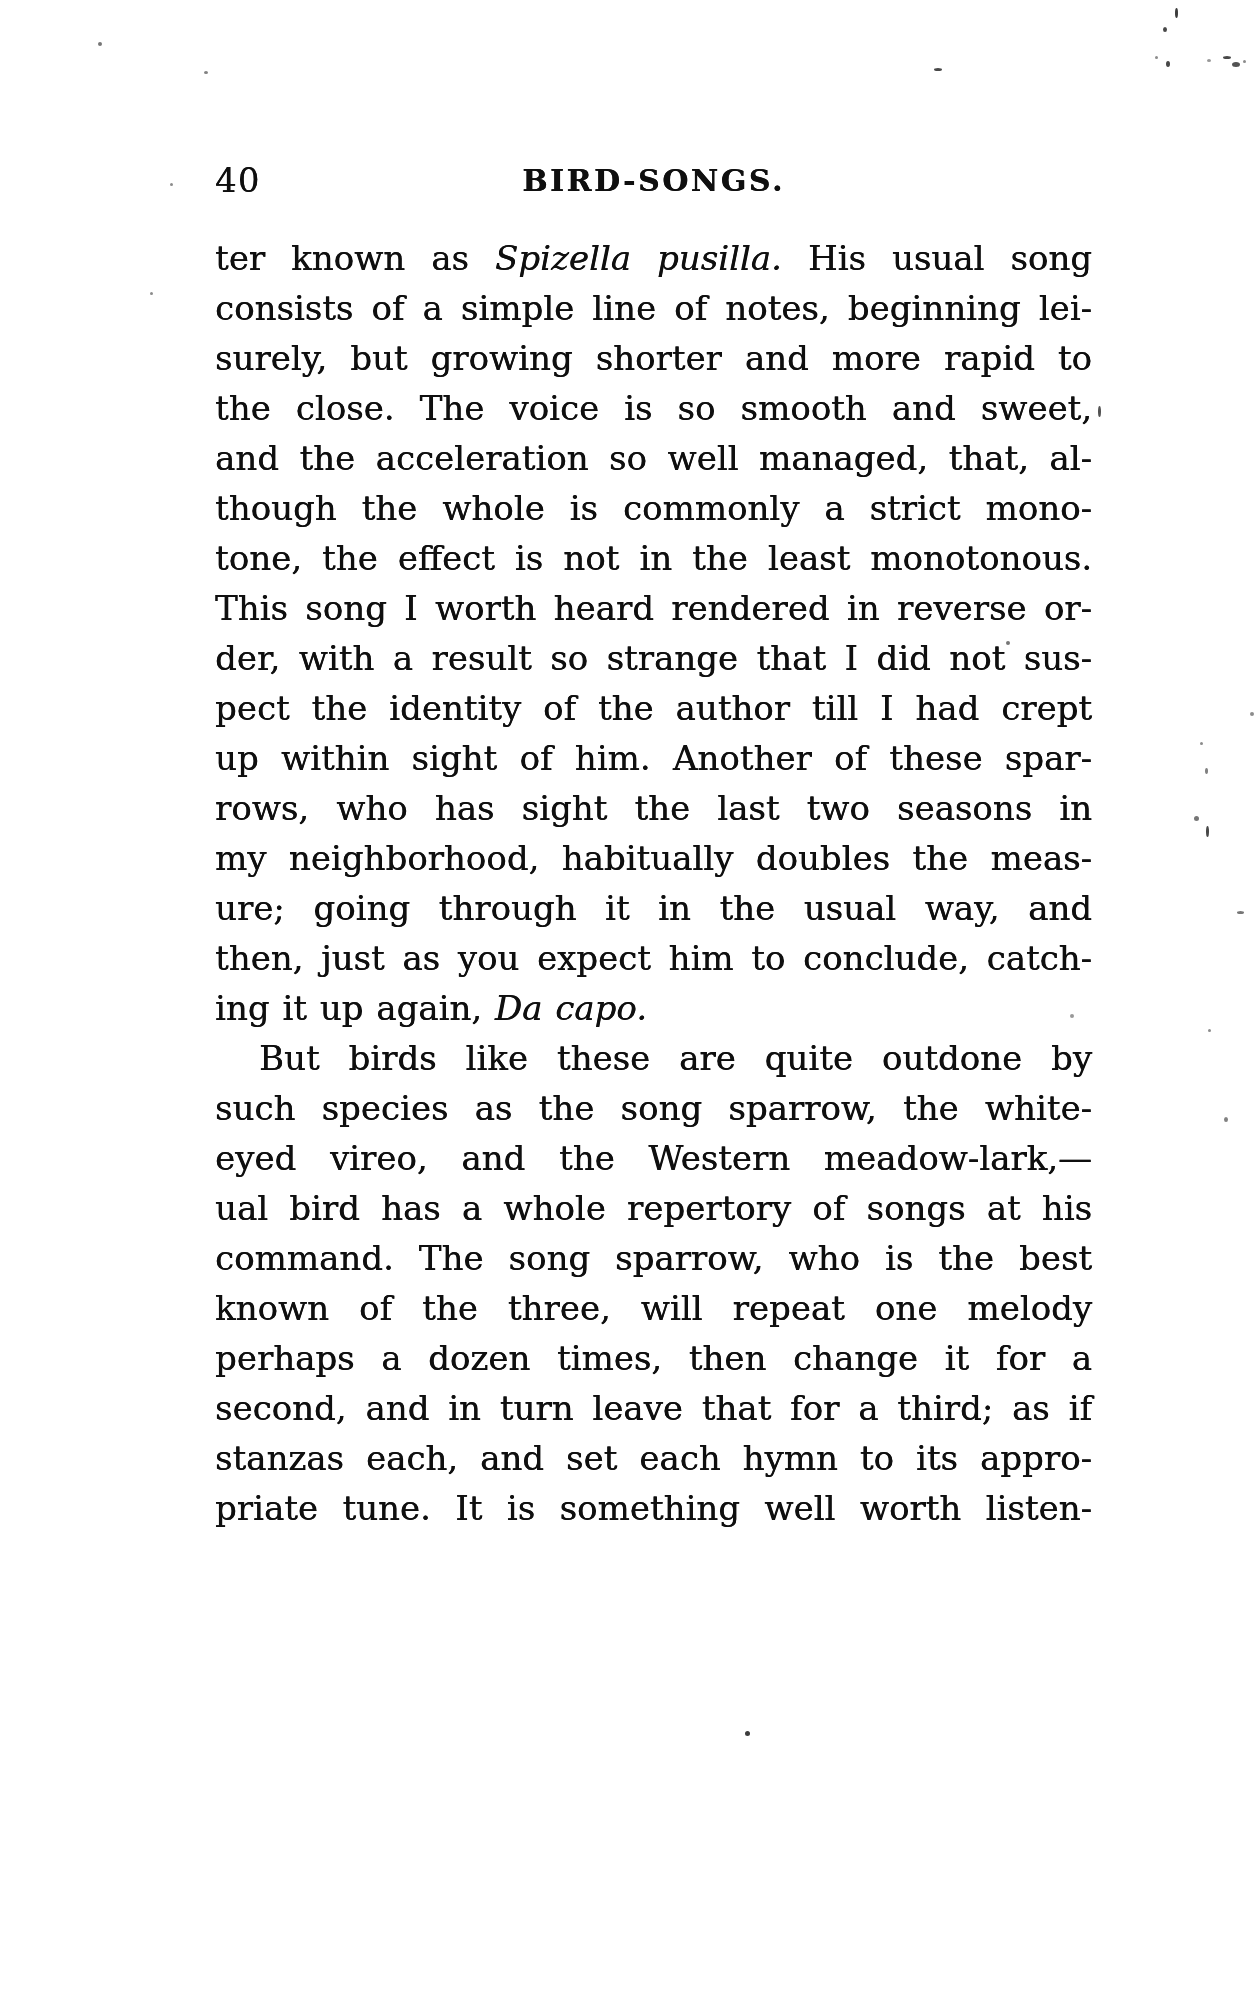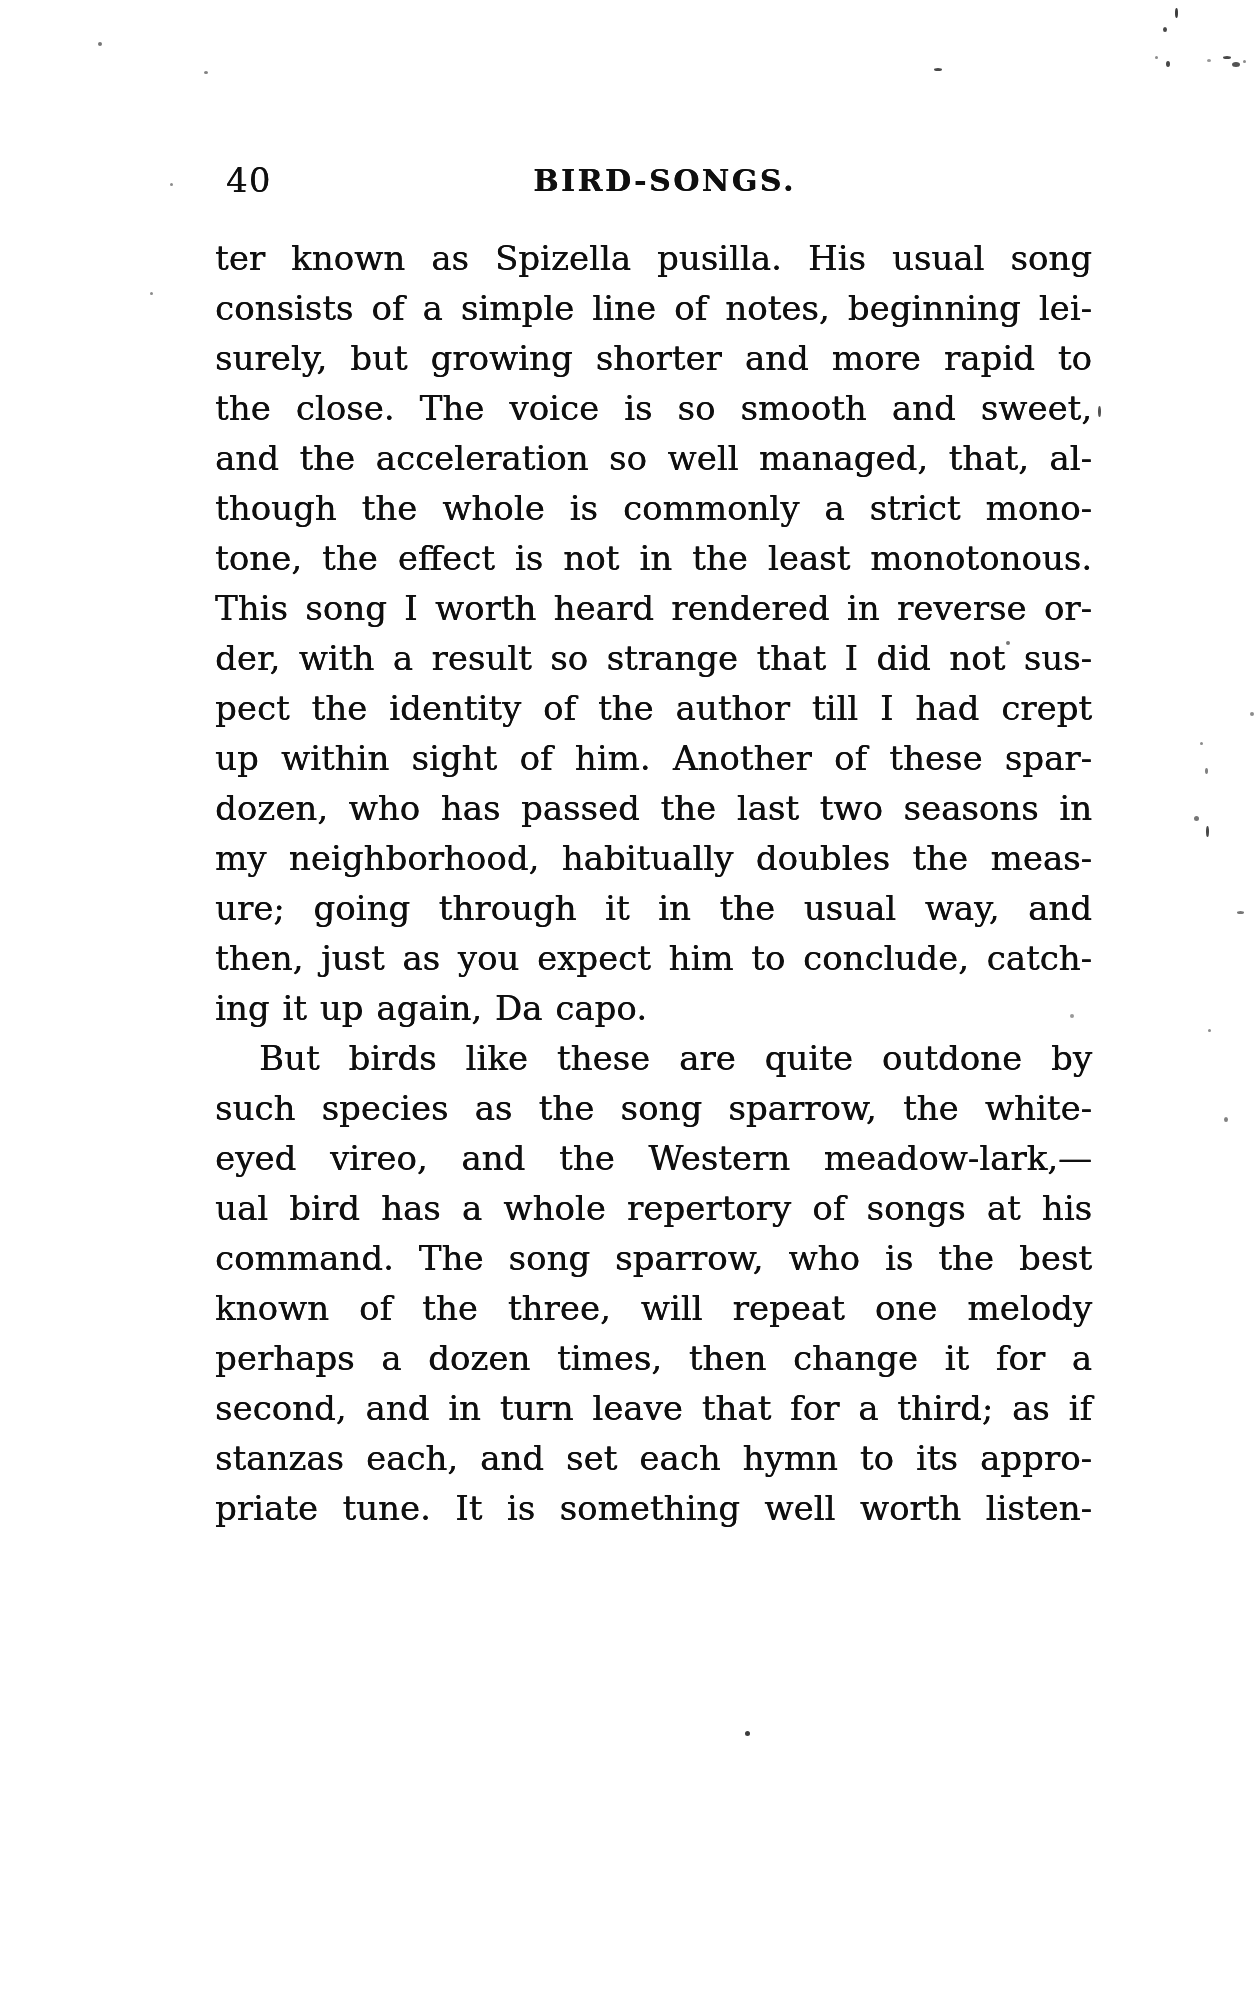--- a/index.html
+++ b/index.html
@@ -11,21 +11,21 @@
     position: relative;
     width: 1256px;
     height: 1990px;
     background: #ffffff;
     overflow: hidden;
     font-family: "DejaVu Serif", "Liberation Serif", serif;
     color: #0f0f0f;
   }
   .running-head {
     position: absolute;
-    left: 226px;
+    left: 215px;
     top: 160px;
     width: 877px;
     height: 40px;
   }
   .pagenum {
     position: absolute;
     left: 0;
     top: 0;
     font-size: 34px;
     letter-spacing: 1px;
@@ -57,20 +57,21 @@
     word-spacing: 2px;
   }
   .text-line.no-just {
     text-align: center;
     text-align-last: left;
   }
   .text-line.indent {
     text-indent: 44px;
   }
   .text-line .it {
+    font-style: italic;
   }
   .speck {
     position: absolute;
     background: #1a1a1a;
     border-radius: 50%;
   }
 </style>
 </head>
 <body>
 
@@ -86,21 +87,21 @@
       <div class="text-line"><span>consists of a simple line of notes, beginning lei-</span></div>
       <div class="text-line"><span>surely, but growing shorter and more rapid to</span></div>
       <div class="text-line"><span>the close. The voice is so smooth and sweet,</span></div>
       <div class="text-line"><span>and the acceleration so well managed, that, al-</span></div>
       <div class="text-line"><span>though the whole is commonly a strict mono-</span></div>
       <div class="text-line"><span>tone, the effect is not in the least monotonous.</span></div>
       <div class="text-line"><span>This song I worth heard rendered in reverse or-</span></div>
       <div class="text-line"><span>der, with a result so strange that I did not sus-</span></div>
       <div class="text-line"><span>pect the identity of the author till I had crept</span></div>
       <div class="text-line"><span>up within sight of him. Another of these spar-</span></div>
-      <div class="text-line"><span>dozen, who has passed the last two seasons in</span></div>
+      <div class="text-line"><span>rows, who has sight the last two seasons in</span></div>
       <div class="text-line"><span>my neighborhood, habitually doubles the meas-</span></div>
       <div class="text-line"><span>ure; going through it in the usual way, and</span></div>
       <div class="text-line"><span>then, just as you expect him to conclude, catch-</span></div>
       <div class="text-line no-just"><span>ing it up again, </span><span class="it">Da capo.</span></div>
       <div class="text-line indent"><span>But birds like these are quite outdone by</span></div>
       <div class="text-line"><span>such species as the song sparrow, the white-</span></div>
       <div class="text-line"><span>eyed vireo, and the Western meadow-lark,—</span></div>
       <div class="text-line"><span>ual bird has a whole repertory of songs at his</span></div>
       <div class="text-line"><span>command. The song sparrow, who is the best</span></div>
       <div class="text-line"><span>known of the three, will repeat one melody</span></div>

